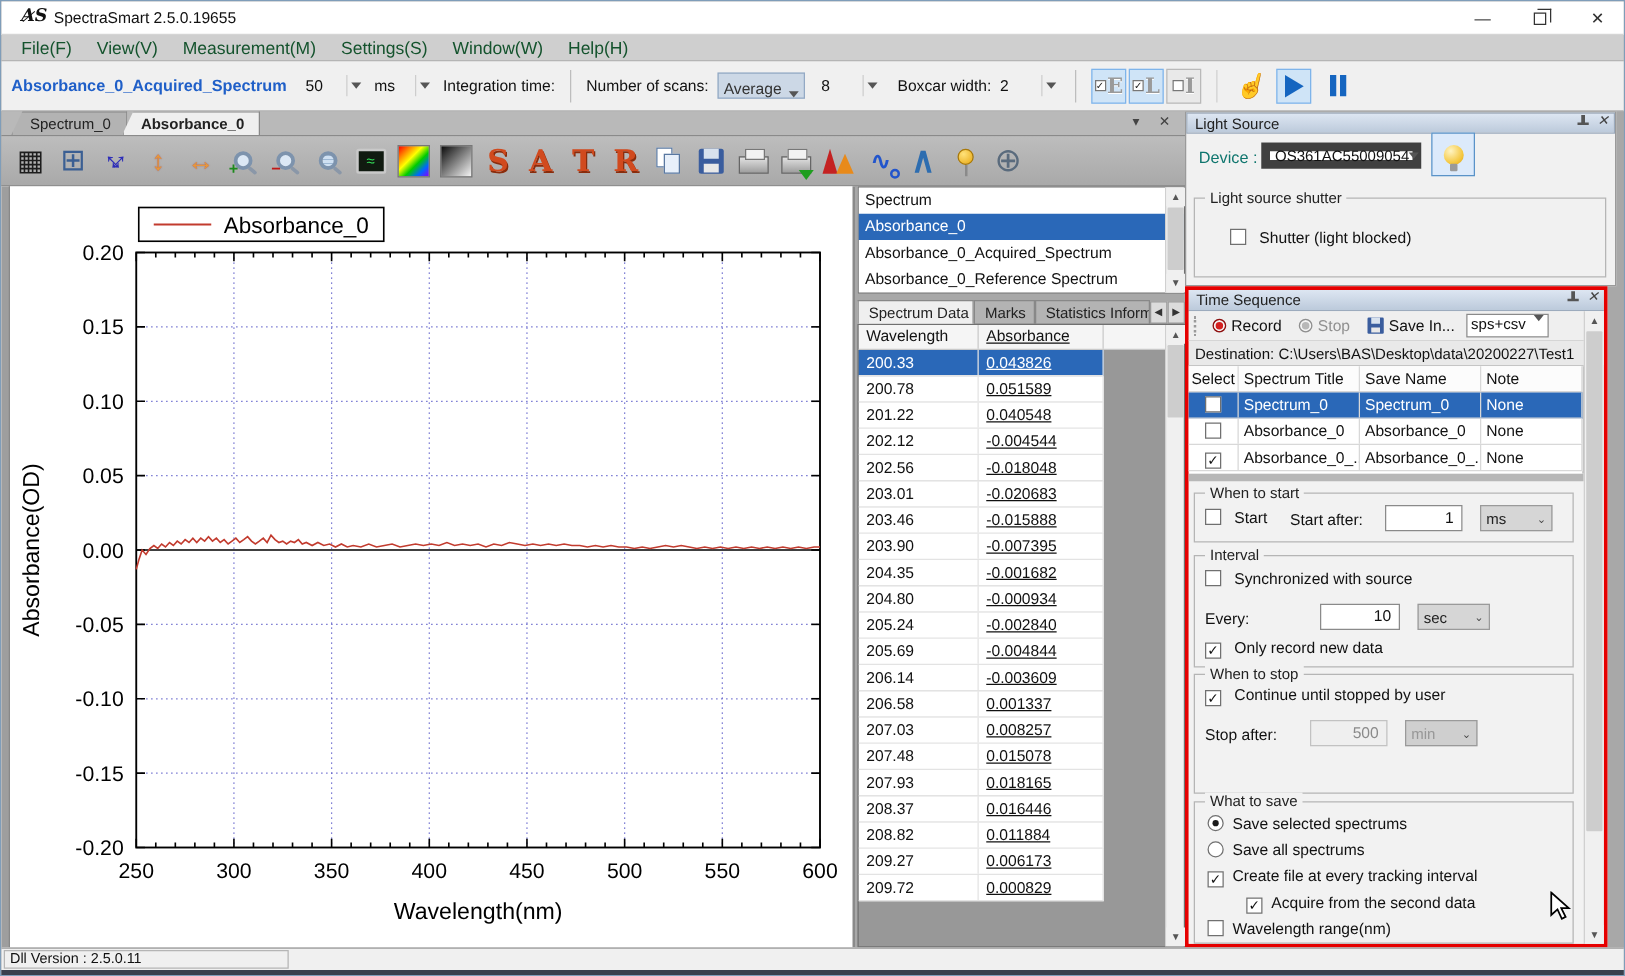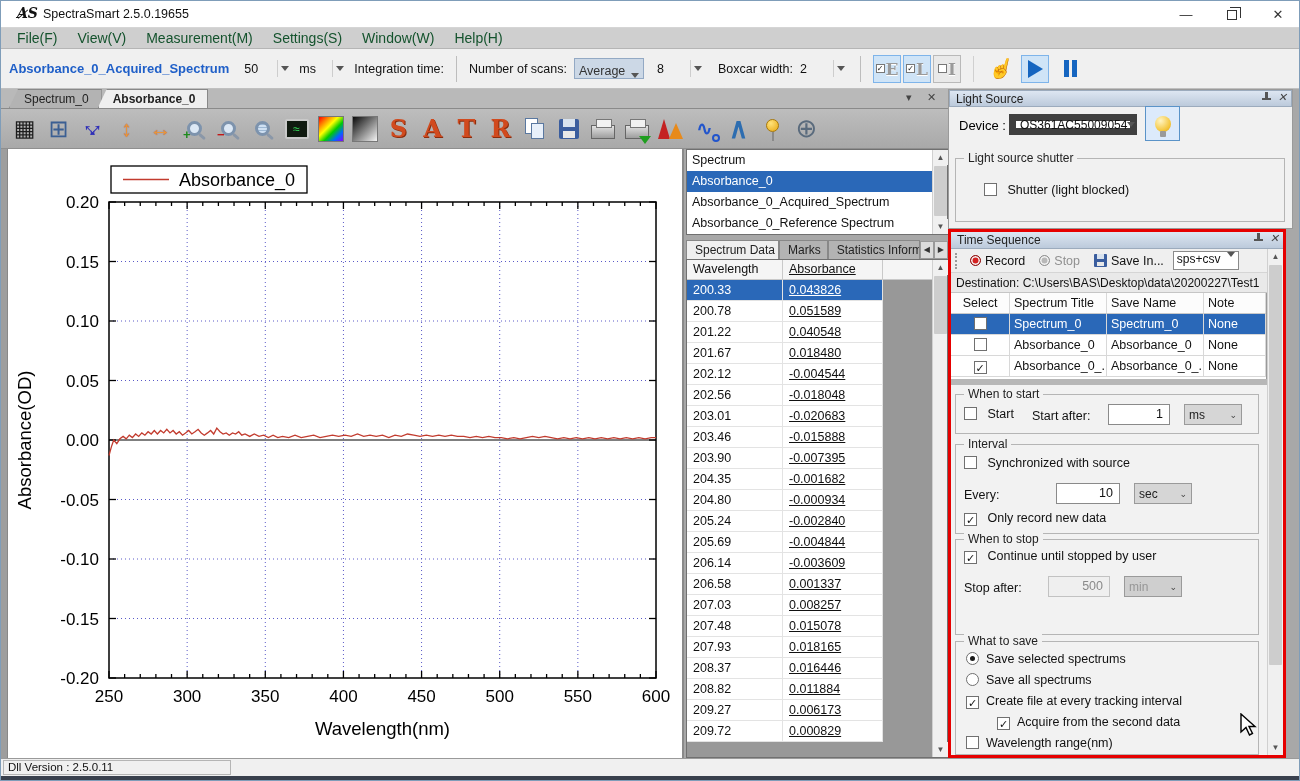--- a/index.html
+++ b/index.html
@@ -123,21 +123,21 @@
   
   .rightpanel { position:absolute; left:947px; top:0; width:353px; height:669px; }
   .panelhdr { position:absolute; left:0; top:0; right:0; height:17px; background:linear-gradient(#dde6f2,#bccadb); border:1px solid #9cabbd; font-size:12px; color:#222; padding:1px 0 0 6px; }
   .pintools { position:absolute; right:4px; top:1px; display:flex; gap:7px; align-items:center; }
   .pinico { width:9px; height:11px; position:relative; display:block; }
   .pinico::before { content:''; position:absolute; left:3px; top:0; width:3px; height:7px; background:#555; }
   .pinico::after { content:''; position:absolute; left:0; top:6px; width:9px; height:2px; background:#555; }
   .xico { font-size:11px; color:#444; line-height:11px; }
 
   .lspanel { position:absolute; left:0; top:0; width:345px; height:140px; background:#f1f1f1; border:1px solid #9a9a9a; }
-  .lsrow { position:absolute; left:10px; top:28px; font-size:13px; color:#000000; }
+  .lsrow { position:absolute; left:10px; top:28px; font-size:13px; color:#0f766e; }
   .lscmb { position:absolute; left:60px; top:24px; width:128px; height:21px; background:#fff; border:7px solid #404040; font-size:12px; color:#111; display:flex; align-items:center; justify-content:space-between; padding:0 4px; }
   .bulbbtn { position:absolute; left:196px; top:16px; width:35px; height:35px; background:#dceafb; border:1px solid #5a93c8; display:flex; align-items:center; justify-content:center; }
   .bulbico { width:16px; height:16px; border-radius:50%; background:radial-gradient(circle at 35% 30%, #fff4c2, #f4c63c 65%, #d89a18); position:relative; display:block; }
   .bulbico::after { content:''; position:absolute; left:5px; top:15px; width:6px; height:6px; background:#9a9a9a; border-radius:1px; }
   .grp { position:absolute; border:1px solid #b5b5b5; }
   .grp > .lbl { position:absolute; top:-8px; left:8px; background:#f1f1f1; padding:0 4px; font-size:12px; color:#222; white-space:nowrap; }
   .ck { display:inline-block; width:13px; height:13px; border:1px solid #707070; background:#fff; font-size:11px; line-height:12px; text-align:center; color:#111; vertical-align:-2px; }
   .rd { display:inline-block; width:13px; height:13px; border:1px solid #707070; border-radius:50%; background:#fff; position:relative; vertical-align:-2px; }
   .rd.on::after { content:''; position:absolute; left:3px; top:3px; width:5px; height:5px; border-radius:50%; background:#1a1a1a; }
   .cklbl { font-size:12.5px; color:#111; margin-left:7px; }
@@ -155,21 +155,21 @@
   .flopmini::after { content:''; position:absolute; left:3px; bottom:1px; width:7px; height:4px; background:#e8e8e8; }
   .fmtcmb { width:66px; height:19px; background:#fff; border:1px solid #8a8a8a; font-size:12px; display:flex; align-items:flex-start; justify-content:space-between; padding:0 3px; color:#111; }
   .tsdest { position:absolute; left:0; top:41px; right:0; height:20px; background:#e9e9e9; border-bottom:1px solid #c5c5c5; font-size:12px; color:#111; padding:3px 0 0 5px; white-space:nowrap; overflow:hidden; }
   .tstable { position:absolute; left:0; top:61px; right:16px; height:86px; background:#fff; border-right:1px solid #9a9a9a; }
   .tsthead { display:flex; height:21px; border-bottom:1px solid #c9c9c9; background:#fcfcfc; }
   .tsth { font-size:12.5px; color:#111; padding:3px 0 0 4px; border-right:1px solid #d8d8d8; }
   .tsrow { display:flex; height:21px; border-bottom:1px solid #d8d8d8; background:#fff; }
   .tsc { font-size:12.5px; color:#111; padding:3px 0 0 4px; border-right:1px solid #d8d8d8; white-space:nowrap; overflow:hidden; }
   .tsrow.sel { background:#2a68b8; }
   .tsrow.sel .tsc { color:#fff; }
-  .tc1 { width:59px; text-align:center; padding-left:0; } .tc2 { width:97px; } .tc3 { width:97px; } .tc4 { flex:1; }
+  .tc1 { width:40px; text-align:center; padding-left:0; } .tc2 { width:97px; } .tc3 { width:97px; } .tc4 { flex:1; }
   .tsbody { position:absolute; left:0; top:147px; right:16px; bottom:0; background:#f2f2f2; border-top:6px solid #b7b7b7; }
   .tsbody .grp > .lbl { background:#f2f2f2; }
   .frow { position:absolute; font-size:12.5px; color:#111; white-space:nowrap; }
   .inp { position:absolute; height:21px; border:1px solid #8a8a8a; background:#fff; font-size:12.5px; color:#111; text-align:right; padding:2px 6px 0 0; }
   .inp.dis { background:#efefef; color:#8a8a8a; border-color:#c2c2c2; }
   .cmb { position:absolute; height:21px; background:#d6d6d6; border:1px solid #9a9a9a; font-size:12px; color:#222; display:flex; align-items:center; justify-content:space-between; padding:0 4px; }
   .cmb.dis { background:#cfcfcf; color:#979797; }
   .chev { font-size:9px; color:#444; }
   .tsscroll { position:absolute; right:0; top:17px; bottom:0; width:16px; background:#f0f0f0; border-left:1px solid #d0d0d0; }
 
@@ -529,24 +529,20 @@
             </div>
             <div class="dtr">
               <span class="dtc c1">200.78</span>
               <span class="dtc c2">0.051589</span>
             </div>
             <div class="dtr">
               <span class="dtc c1">201.22</span>
               <span class="dtc c2">0.040548</span>
             </div>
             <div class="dtr">
-              <span class="dtc c1">201.67</span>
-              <span class="dtc c2">0.018480</span>
-            </div>
-            <div class="dtr">
               <span class="dtc c1">202.12</span>
               <span class="dtc c2">-0.004544</span>
             </div>
             <div class="dtr">
               <span class="dtc c1">202.56</span>
               <span class="dtc c2">-0.018048</span>
             </div>
             <div class="dtr">
               <span class="dtc c1">203.01</span>
               <span class="dtc c2">-0.020683</span>

